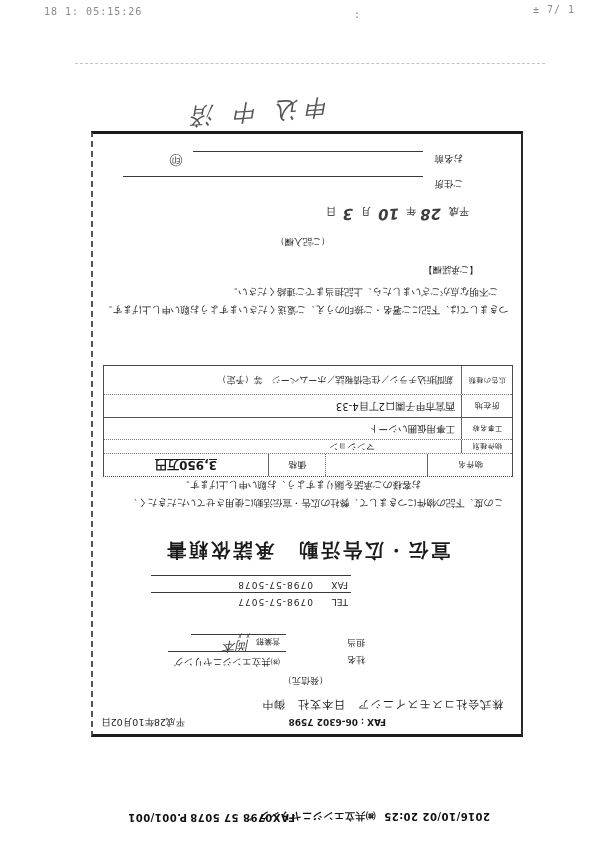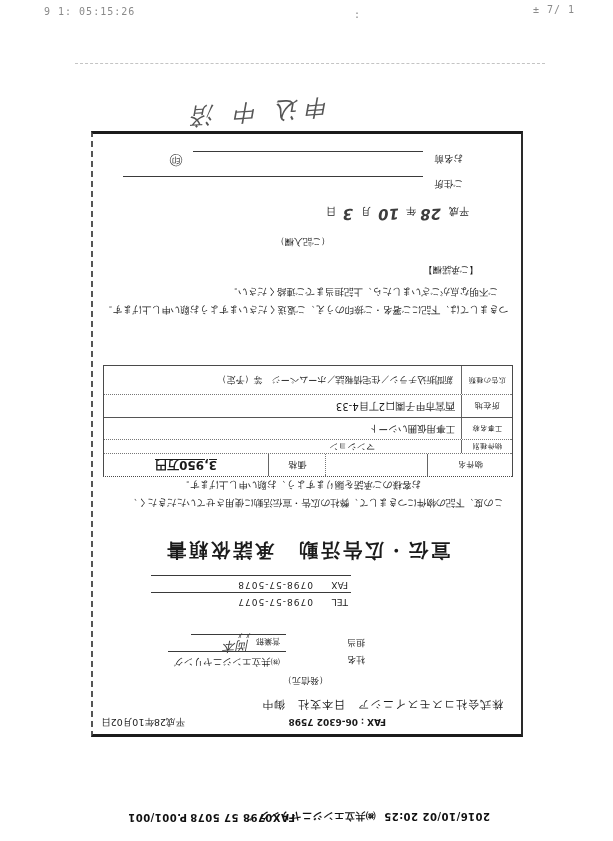--- a/index.html
+++ b/index.html
@@ -29,21 +29,21 @@
   .price{font-size:12px;font-weight:bold;text-decoration:underline;}
   .seal{font-size:14px;color:#222;}
   .num{font-size:15px;font-weight:bold;}
   .era{font-size:10px;}
 </style>
 </head>
 <body>
 
 <div class="page">
 
-  <span class="abs stamp" style="left:44px;top:6px;">9 1: 05:15:26</span>
+  <span class="abs stamp" style="left:44px;top:6px;">18 1: 05:15:26</span>
   <span class="abs stamp" style="left:354px;top:9px;">:</span>
   <span class="abs stamp" style="left:533px;top:4px;">± 7/ 1</span>
 
   <div class="flip">
 
     <span class="abs faxhdr" style="left:123px;top:18px;"><span>2016/10/02  20:25</span>&nbsp;&nbsp;<span>㈱共立エンジニヤリンク゛</span></span>
     <span class="abs faxhdr" style="left:318px;top:18px;">FAX0798 57 5078</span>
     <span class="abs faxhdr" style="left:426px;top:18px;">P.001/001</span>
 
     <div class="abs faintline" style="left:68px;top:777px;width:470px;"></div>

